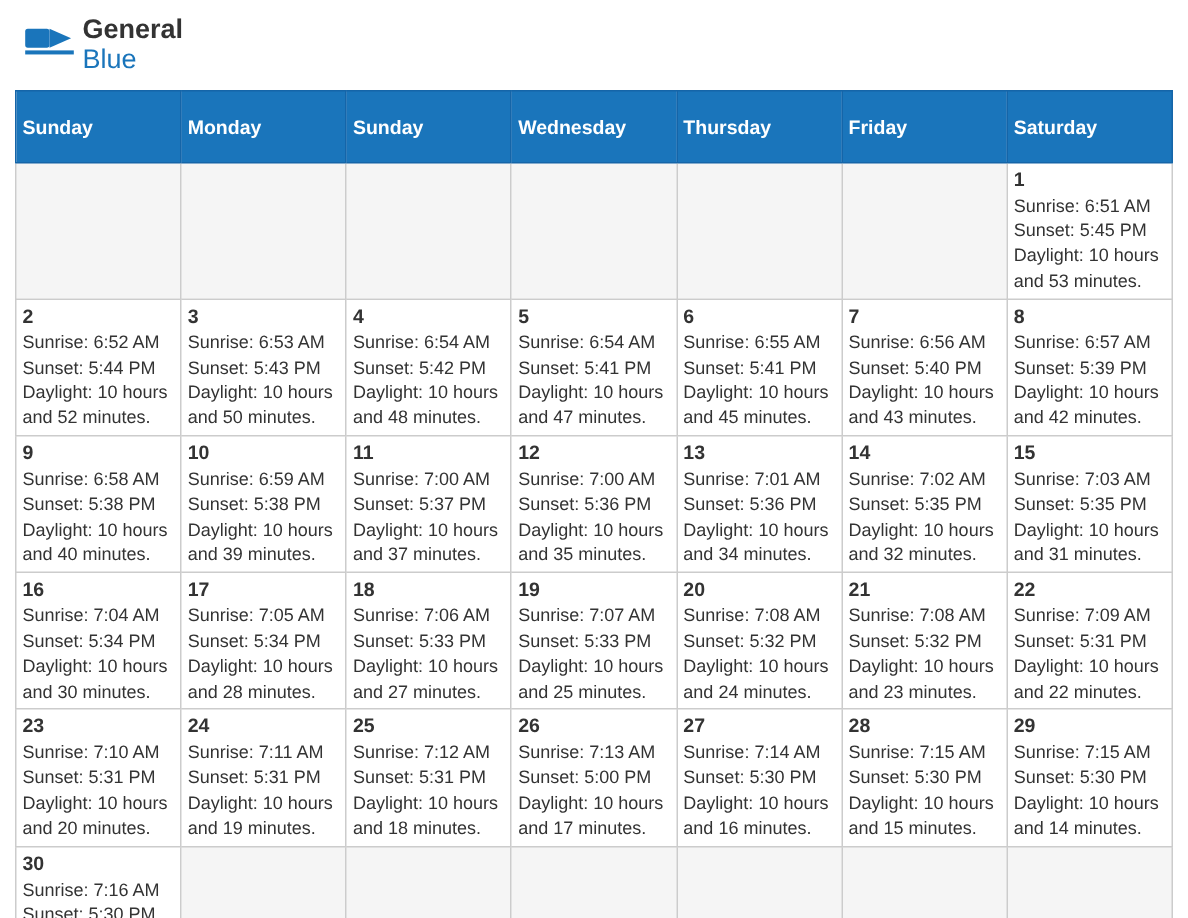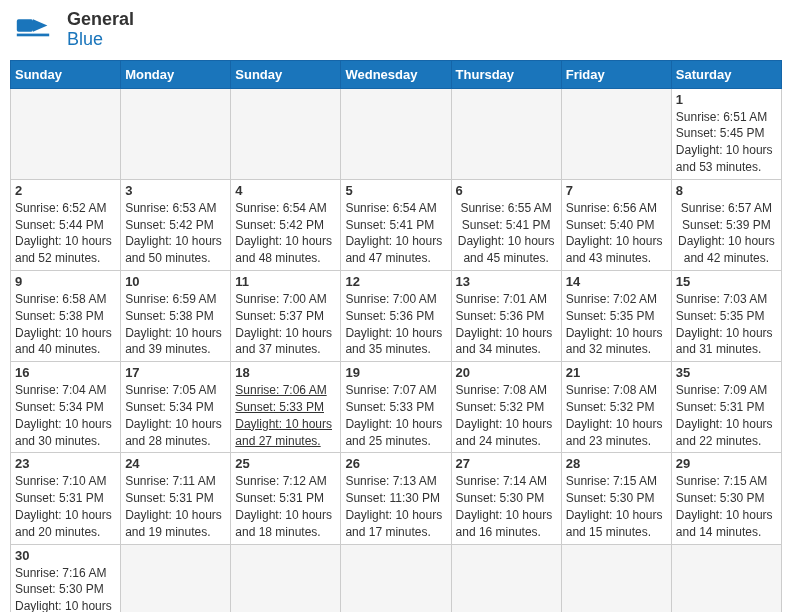--- a/index.html
+++ b/index.html
@@ -13,21 +13,21 @@
     .header {
       display: flex;
       justify-content: space-between;
       align-items: flex-start;
       margin-bottom: 10px;
       padding: 0 5px;
     }
     .logo {
       display: flex;
       align-items: center;
-      gap: 16px;
+      gap: 4px;
     }
     .logo-text {
       font-size: 18px;
       font-weight: normal;
       color: #333;
       line-height: 1.1;
     }
     .logo-text span {
       color: #1a75bb;
       font-weight: bold;
@@ -51,21 +51,21 @@
     .calendar {
       width: 100%;
       border-collapse: collapse;
       border: 1px solid #ccc;
     }
     .calendar th {
       background: #1a75bb;
       color: #fff;
       font-size: 13px;
       font-weight: bold;
-      padding: 6px 4px;
+      padding: 16px 4px;
       text-align: left;
       border: 1px solid #1565a8;
     }
     .calendar td {
       border: 1px solid #ccc;
       vertical-align: top;
       padding: 3px 4px;
       width: calc(100% / 7);
       min-height: 80px;
       background: #fff;
@@ -137,50 +137,50 @@
       <tr>
         <td>
           <span class="day-number">2</span>
           <div class="day-info" style="white-space: pre-line;">Sunrise: 6:52 AM
 Sunset: 5:44 PM
 Daylight: 10 hours and 52 minutes.</div>
         </td>
         <td>
           <span class="day-number">3</span>
           <div class="day-info" style="white-space: pre-line;">Sunrise: 6:53 AM
-Sunset: 5:42 PM
+Sunset: 5:43 PM
 Daylight: 10 hours and 50 minutes.</div>
         </td>
         <td>
           <span class="day-number">4</span>
           <div class="day-info" style="white-space: pre-line;">Sunrise: 6:54 AM
 Sunset: 5:42 PM
 Daylight: 10 hours and 48 minutes.</div>
         </td>
         <td>
           <span class="day-number">5</span>
           <div class="day-info" style="white-space: pre-line;">Sunrise: 6:54 AM
 Sunset: 5:41 PM
 Daylight: 10 hours and 47 minutes.</div>
         </td>
         <td>
           <span class="day-number">6</span>
-          <div class="day-info" style="white-space: pre-line; text-align: center;">Sunrise: 6:55 AM
+          <div class="day-info" style="white-space: pre-line;">Sunrise: 6:55 AM
 Sunset: 5:41 PM
 Daylight: 10 hours and 45 minutes.</div>
         </td>
         <td>
           <span class="day-number">7</span>
           <div class="day-info" style="white-space: pre-line;">Sunrise: 6:56 AM
 Sunset: 5:40 PM
 Daylight: 10 hours and 43 minutes.</div>
         </td>
         <td>
           <span class="day-number">8</span>
-          <div class="day-info" style="white-space: pre-line; text-align: center;">Sunrise: 6:57 AM
+          <div class="day-info" style="white-space: pre-line;">Sunrise: 6:57 AM
 Sunset: 5:39 PM
 Daylight: 10 hours and 42 minutes.</div>
         </td>
       </tr>
       <tr>
         <td>
           <span class="day-number">9</span>
           <div class="day-info" style="white-space: pre-line;">Sunrise: 6:58 AM
 Sunset: 5:38 PM
 Daylight: 10 hours and 40 minutes.</div>
@@ -230,21 +230,21 @@
 Daylight: 10 hours and 30 minutes.</div>
         </td>
         <td>
           <span class="day-number">17</span>
           <div class="day-info" style="white-space: pre-line;">Sunrise: 7:05 AM
 Sunset: 5:34 PM
 Daylight: 10 hours and 28 minutes.</div>
         </td>
         <td>
           <span class="day-number">18</span>
-          <div class="day-info" style="white-space: pre-line; text-decoration: underline;">Sunrise: 7:06 AM
+          <div class="day-info" style="white-space: pre-line;">Sunrise: 7:06 AM
 Sunset: 5:33 PM
 Daylight: 10 hours and 27 minutes.</div>
         </td>
         <td>
           <span class="day-number">19</span>
           <div class="day-info" style="white-space: pre-line;">Sunrise: 7:07 AM
 Sunset: 5:33 PM
 Daylight: 10 hours and 25 minutes.</div>
         </td>
         <td>
@@ -253,21 +253,21 @@
 Sunset: 5:32 PM
 Daylight: 10 hours and 24 minutes.</div>
         </td>
         <td>
           <span class="day-number">21</span>
           <div class="day-info" style="white-space: pre-line;">Sunrise: 7:08 AM
 Sunset: 5:32 PM
 Daylight: 10 hours and 23 minutes.</div>
         </td>
         <td>
-          <span class="day-number">35</span>
+          <span class="day-number">22</span>
           <div class="day-info" style="white-space: pre-line;">Sunrise: 7:09 AM
 Sunset: 5:31 PM
 Daylight: 10 hours and 22 minutes.</div>
         </td>
       </tr>
       <tr>
         <td>
           <span class="day-number">23</span>
           <div class="day-info" style="white-space: pre-line;">Sunrise: 7:10 AM
 Sunset: 5:31 PM
@@ -281,21 +281,21 @@
         </td>
         <td>
           <span class="day-number">25</span>
           <div class="day-info" style="white-space: pre-line;">Sunrise: 7:12 AM
 Sunset: 5:31 PM
 Daylight: 10 hours and 18 minutes.</div>
         </td>
         <td>
           <span class="day-number">26</span>
           <div class="day-info" style="white-space: pre-line;">Sunrise: 7:13 AM
-Sunset: 11:30 PM
+Sunset: 5:00 PM
 Daylight: 10 hours and 17 minutes.</div>
         </td>
         <td>
           <span class="day-number">27</span>
           <div class="day-info" style="white-space: pre-line;">Sunrise: 7:14 AM
 Sunset: 5:30 PM
 Daylight: 10 hours and 16 minutes.</div>
         </td>
         <td>
           <span class="day-number">28</span>

